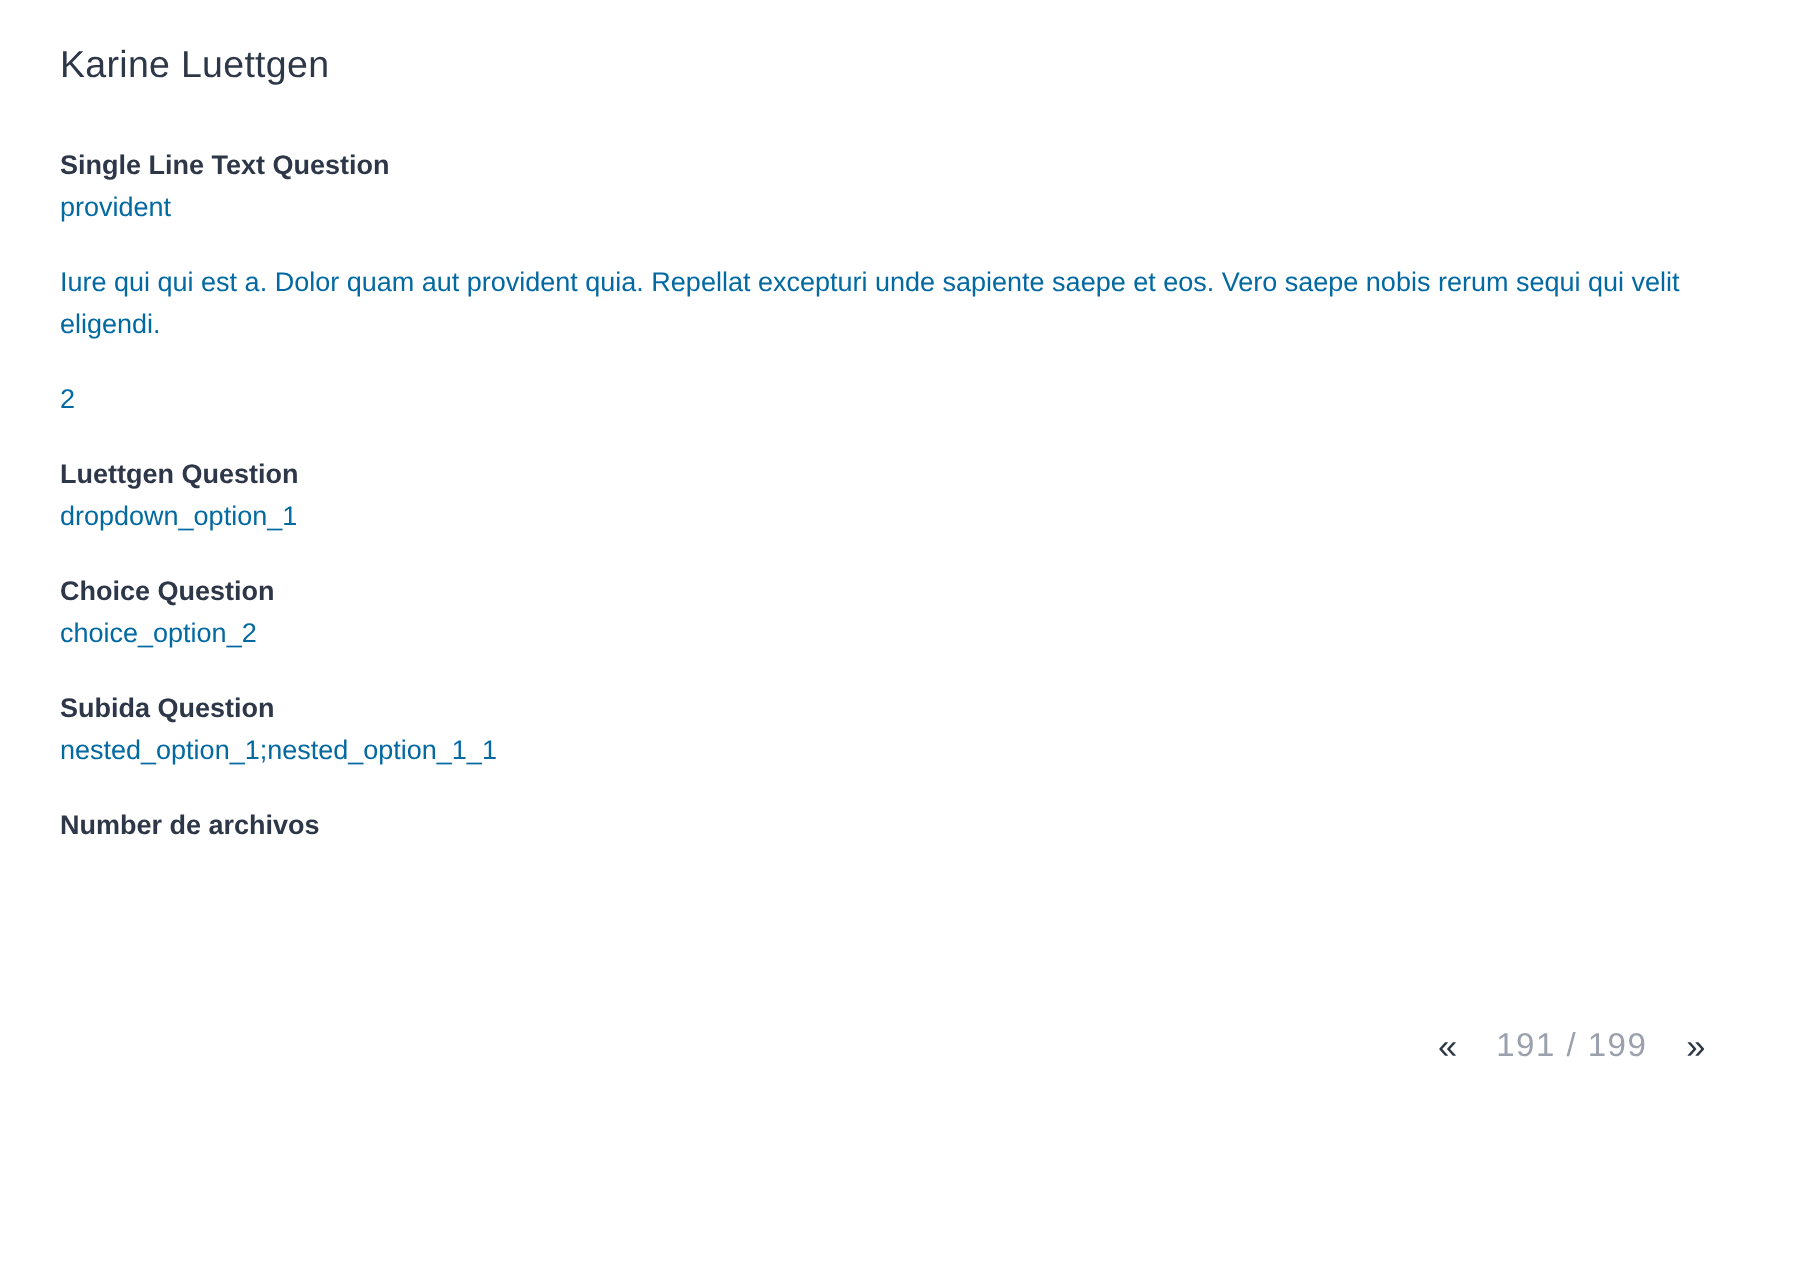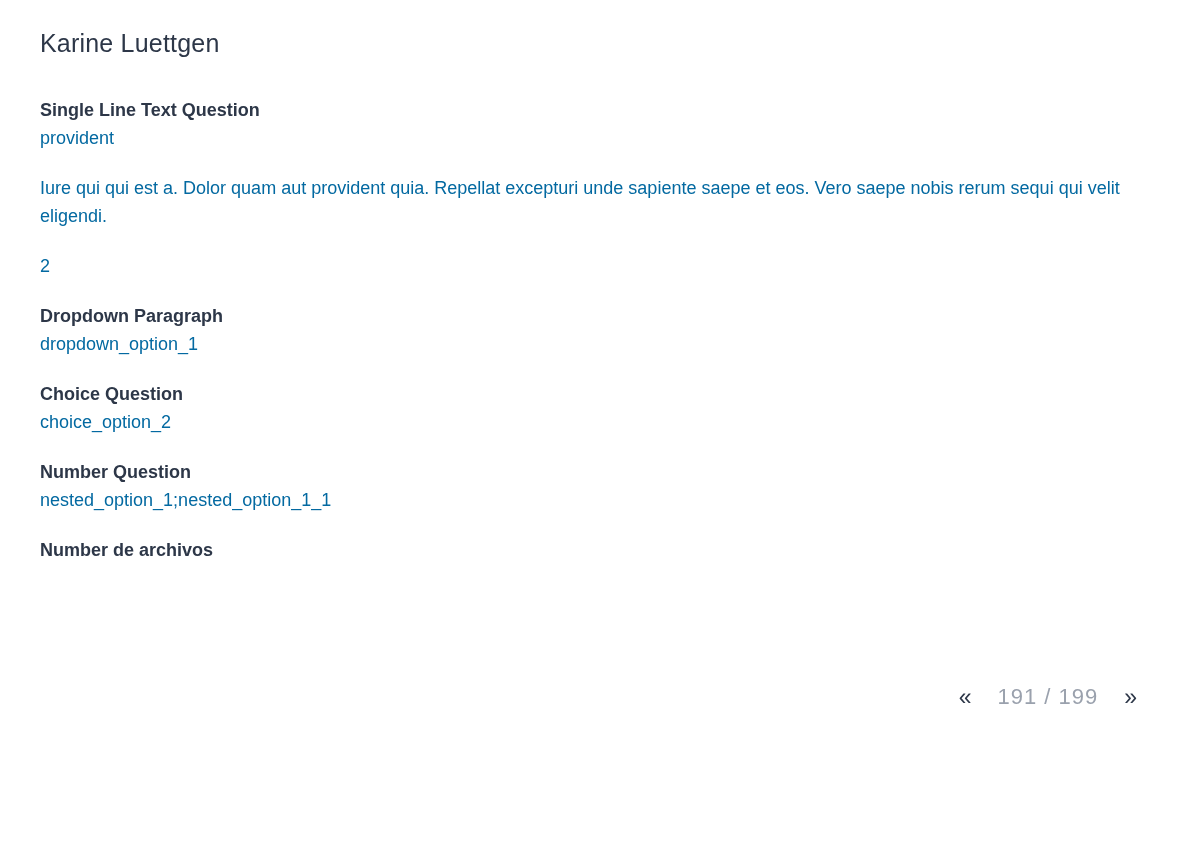--- a/index.html
+++ b/index.html
@@ -87,34 +87,34 @@
 
   <div class="question-block">
     <div class="q-answer">Iure qui qui est a. Dolor quam aut provident quia. Repellat excepturi unde sapiente saepe et eos. Vero saepe nobis rerum sequi qui velit eligendi.</div>
   </div>
 
   <div class="question-block">
     <div class="q-answer">2</div>
   </div>
 
   <div class="question-block">
-    <div class="q-label">Dropdown Paragraph</div>
+    <div class="q-label">Luettgen Question</div>
     <div class="q-answer">dropdown_option_1</div>
   </div>
 
   <div class="question-block">
   </div>
 
   <div class="question-block">
     <div class="q-label">Choice Question</div>
     <div class="q-answer">choice_option_2</div>
   </div>
 
   <div class="question-block">
-    <div class="q-label">Number Question</div>
+    <div class="q-label">Subida Question</div>
     <div class="q-answer">nested_option_1;nested_option_1_1</div>
   </div>
 
 
   <div class="question-block">
     <div class="q-label">Number de archivos</div>
 
   </div>
 </div>
 

